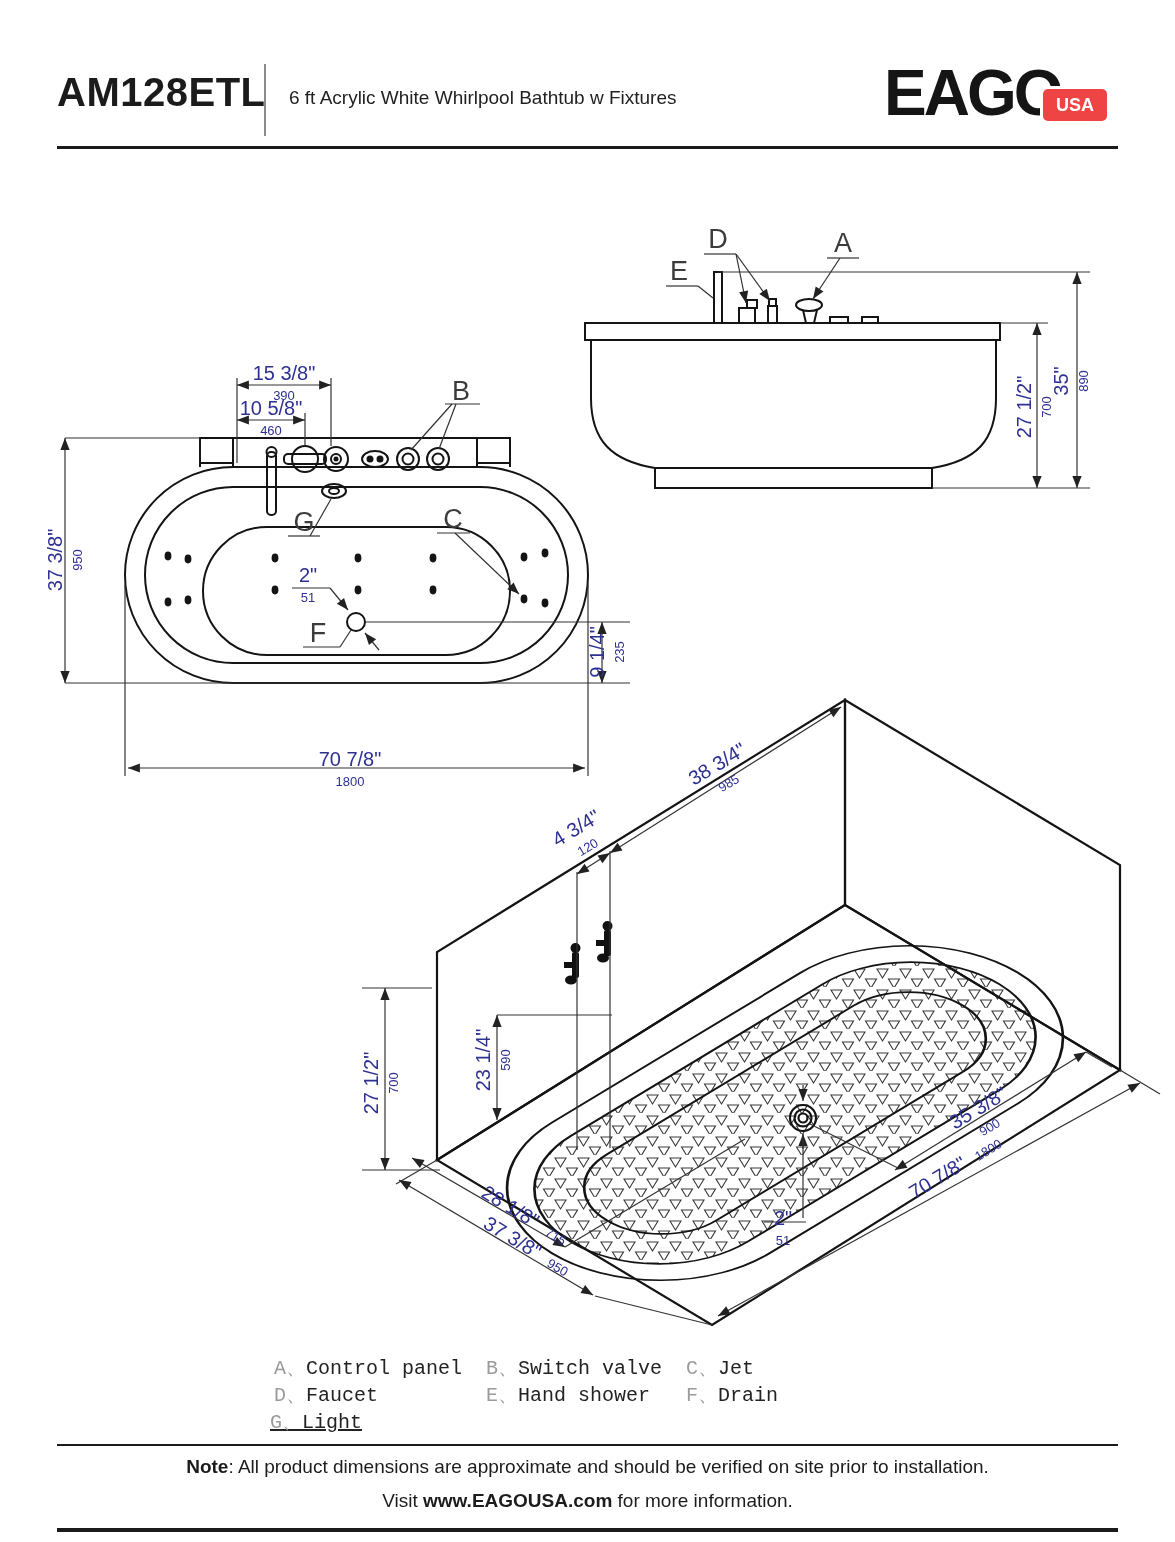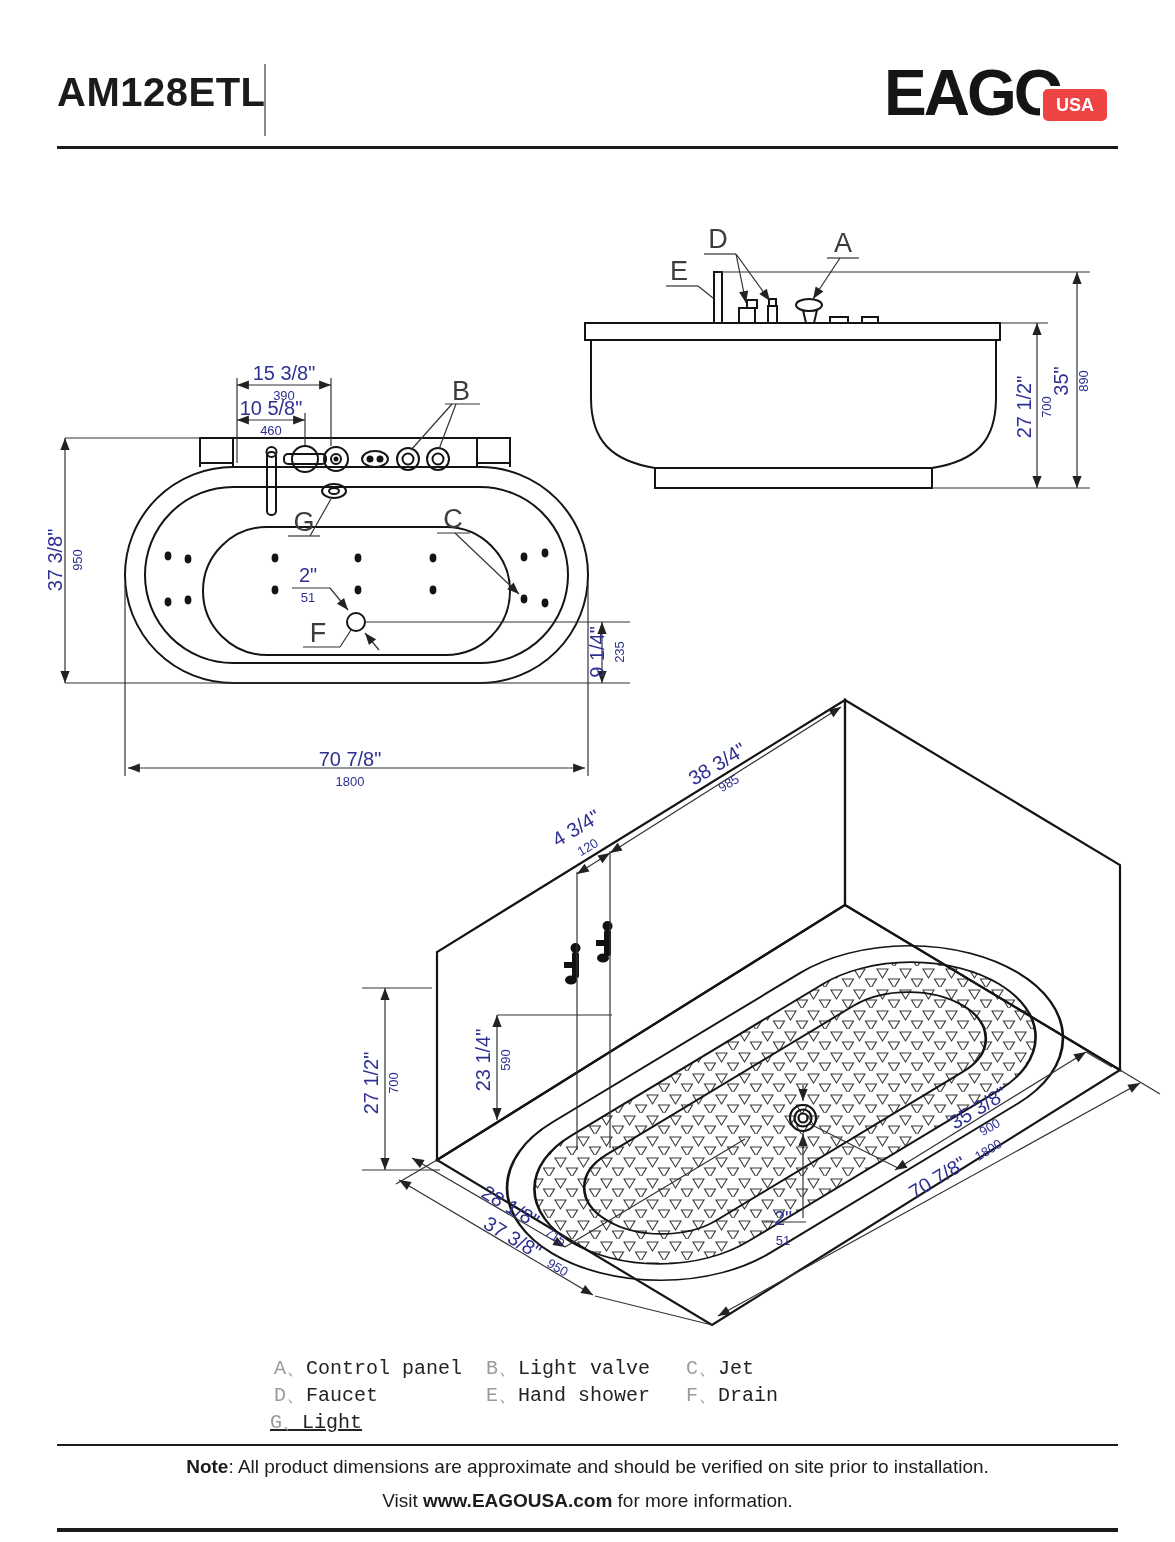--- a/index.html
+++ b/index.html
@@ -35,20 +35,21 @@
   #footer-visit{left:57px;top:1490px;width:1061px;text-align:center;font-size:19px;color:#1c1c1c;}
   b{font-weight:700;}
 </style>
 </head>
 <body>
 
 <div id="canvas">
 
   <div class="abs" id="model">AM128ETL</div>
   <div class="abs" id="hdr-divider"></div>
+  <div class="abs" id="subtitle">6 ft Acrylic White Whirlpool Bathtub w Fixtures</div>
   <div class="abs" id="logo">EAGO</div>
   <div class="abs" id="logo-badge">USA</div>
   <div class="abs rule" style="left:57px;top:146px;width:1061px;height:3px;"></div>
 
   <svg class="abs" style="left:0;top:0;" width="1175" height="1542" viewBox="0 0 1175 1542">
     <defs>
       <marker id="ar" viewBox="0 0 10 8" markerWidth="11" markerHeight="9" refX="9.5" refY="4" orient="auto-start-reverse">
         <path d="M0.5,0.5 L9.5,4 L0.5,7.5 z" fill="#222"></path>
       </marker>
       <pattern id="tri" width="23" height="21" patternUnits="userSpaceOnUse">
@@ -299,21 +300,21 @@
   <div class="co" style="left:453px;top:519px;">C</div>
   <div class="co" style="left:318px;top:633px;">F</div>
   <div class="co" style="left:679px;top:271px;">E</div>
   <div class="co" style="left:718px;top:239px;">D</div>
   <div class="co" style="left:843px;top:243px;">A</div>
 
   <div class="lg" style="left:248px;top:1354px;">
     <span class="k"><span>A</span><span>、</span></span><span>Control panel</span>
   </div>
   <div class="lg" style="left:460px;top:1354px;">
-    <span class="k"><span>B</span><span>、</span></span><span>Light valve</span>
+    <span class="k"><span>B</span><span>、</span></span><span>Switch valve</span>
   </div>
   <div class="lg" style="left:660px;top:1354px;">
     <span class="k"><span>C</span><span>、</span></span><span>Jet</span>
   </div>
   <div class="lg" style="left:248px;top:1381px;">
     <span class="k"><span>D</span><span>、</span></span><span>Faucet</span>
   </div>
   <div class="lg" style="left:460px;top:1381px;">
     <span class="k"><span>E</span><span>、</span></span><span>Hand shower</span>
   </div>

